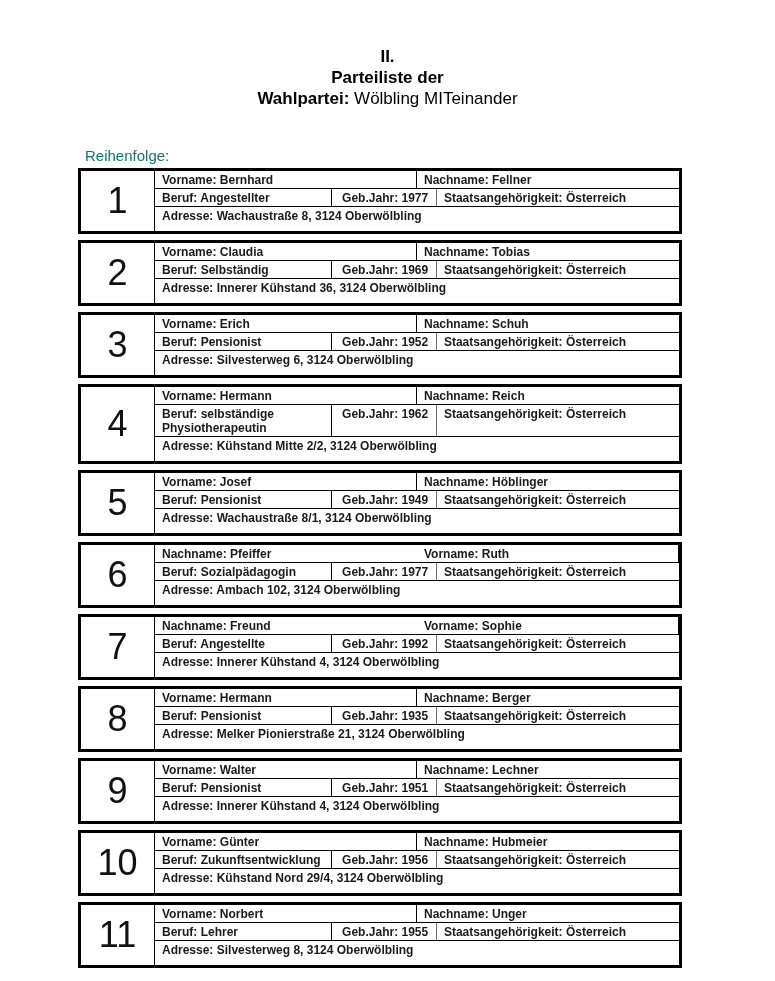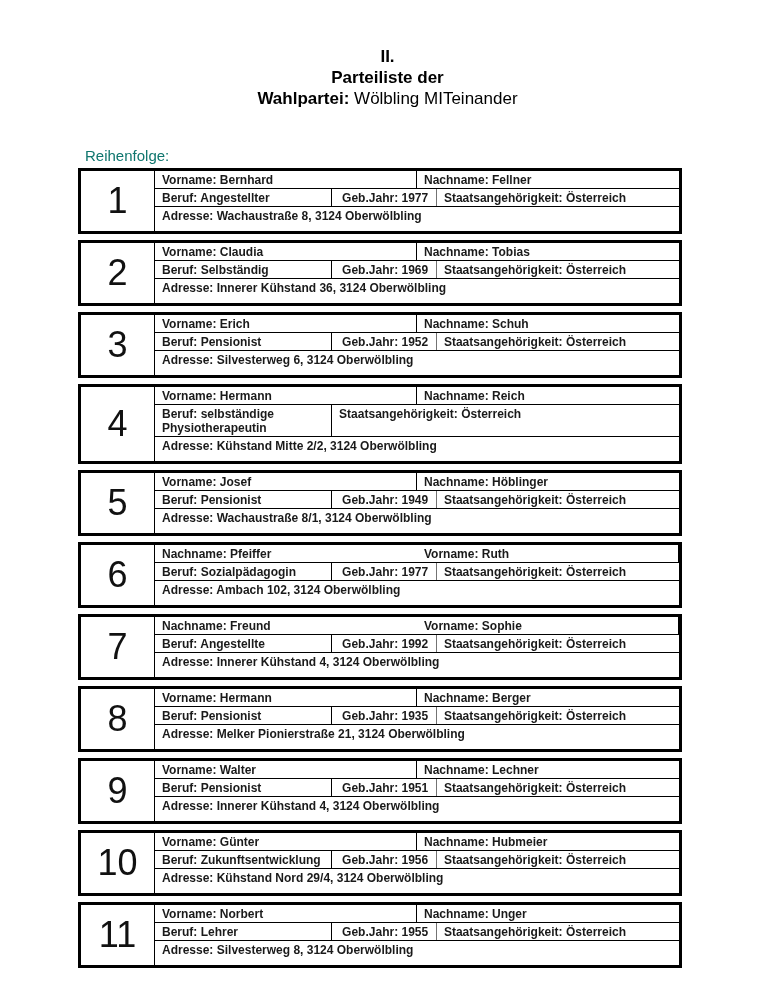--- a/index.html
+++ b/index.html
@@ -172,20 +172,21 @@
 
   <div class="block">
     <div class="num">4</div>
     <div class="grid">
       <div class="row r1">
         <div class="cell vorname"><span>Vorname:</span> <span>Hermann</span></div>
         <div class="cell nachname"><span>Nachname:</span> <span>Reich</span></div>
       </div>
       <div class="row r2">
         <div class="cell beruf"><span>Beruf:</span> <span>selbständige Physiotherapeutin</span></div>
+        <div class="cell gebjahr"><span>Geb.Jahr:</span> <span>1962</span></div>
         <div class="cell staat"><span>Staatsangehörigkeit:</span> <span>Österreich</span></div>
       </div>
       <div class="row r3">
         <div class="cell adresse"><span>Adresse:</span> <span>Kühstand Mitte 2/2, 3124 Oberwölbling</span></div>
       </div>
     </div>
   </div>
 
   <div class="block">
     <div class="num">5</div>

